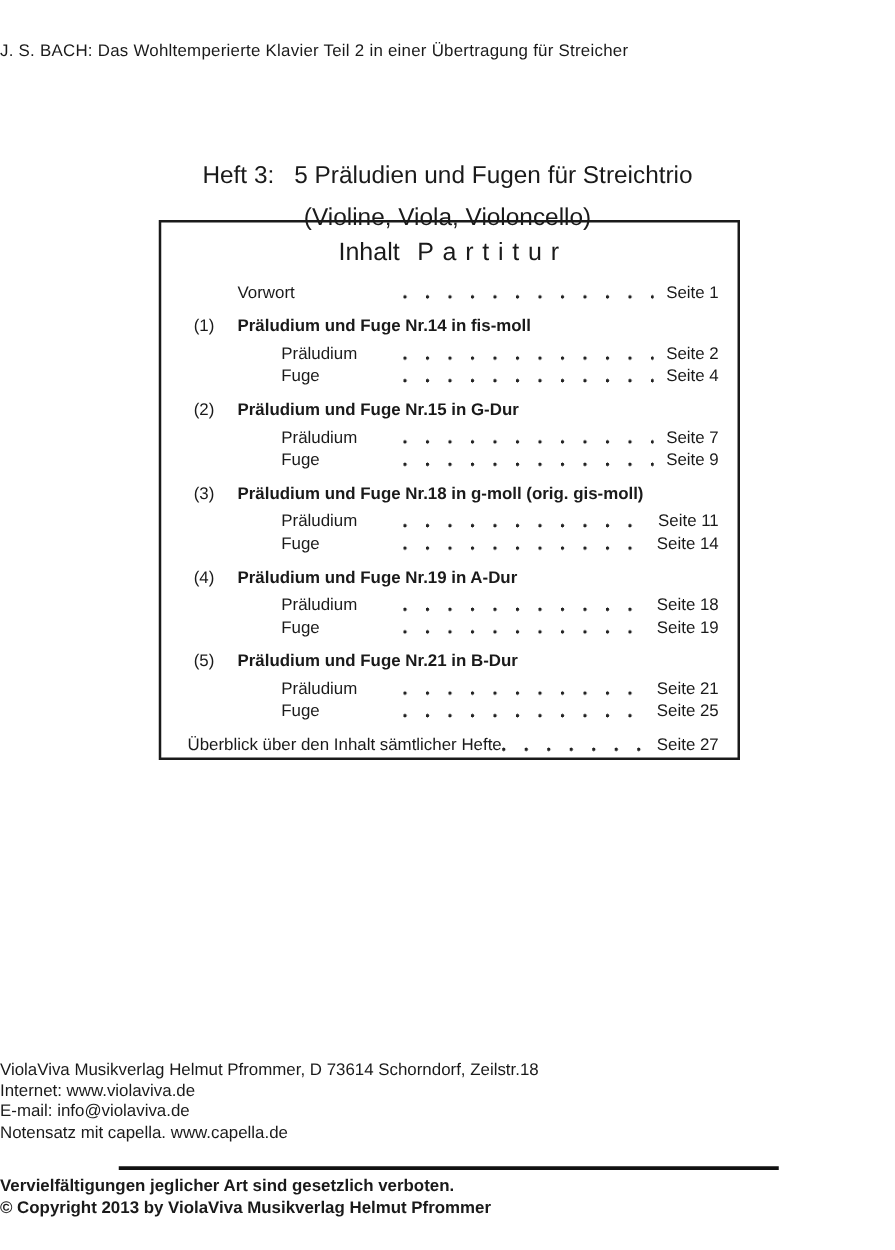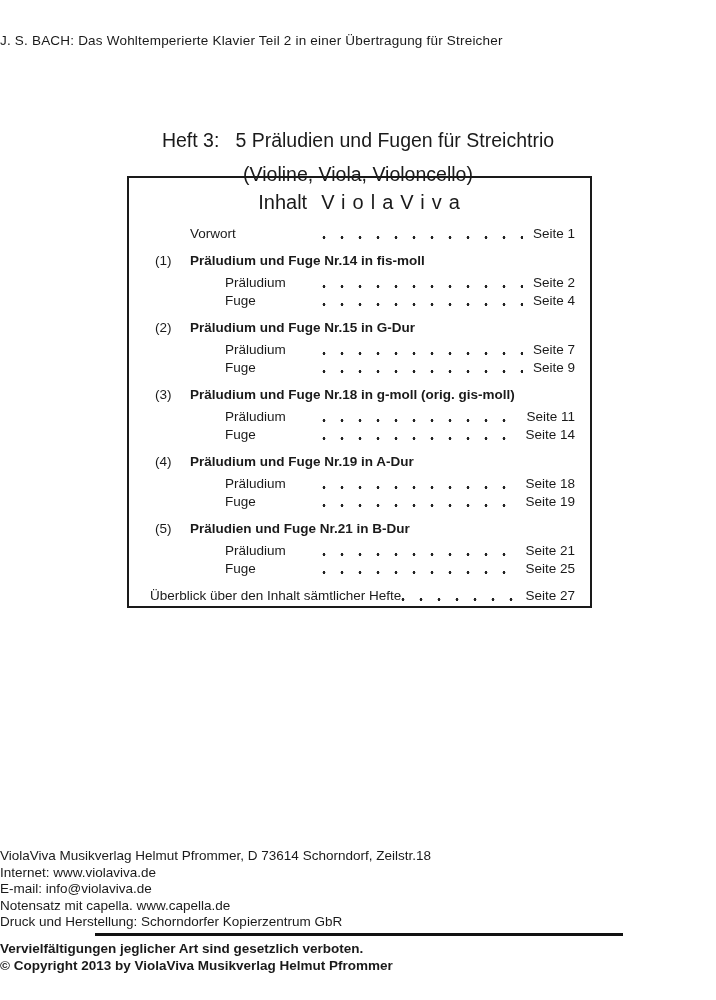--- a/index.html
+++ b/index.html
@@ -144,21 +144,21 @@
 
   <div class="doc-header">J. S. BACH: Das Wohltemperierte Klavier Teil 2 in einer Übertragung für Streicher</div>
 
   <div class="title-block">
     <div><span>Heft 3:</span><span class="title-gap"></span><span>5 Präludien und Fugen für Streichtrio</span></div>
     <div>(Violine, Viola, Violoncello)</div>
   </div>
 
   <div class="toc-box">
     <div class="toc-heading">
-      <span>Inhalt</span><span class="spaced">ViolaViva</span>
+      <span>Inhalt</span><span class="spaced">Partitur</span>
     </div>
 
     <div class="toc-row row-vorwort">
       <span class="label">Vorwort</span>
       <span class="leader"></span>
       <span class="page-ref">Seite 1</span>
     </div>
 
     <div class="toc-section">
       <div class="section-title">
@@ -224,21 +224,21 @@
       <div class="toc-row row-entry">
         <span class="label">Fuge</span>
         <span class="leader"></span>
         <span class="page-ref">Seite 19</span>
       </div>
     </div>
 
     <div class="toc-section">
       <div class="section-title">
         <span class="num">(5)</span>
-        <span>Präludien und Fuge Nr.21 in B-Dur</span>
+        <span>Präludium und Fuge Nr.21 in B-Dur</span>
       </div>
       <div class="toc-row row-entry">
         <span class="label">Präludium</span>
         <span class="leader"></span>
         <span class="page-ref">Seite 21</span>
       </div>
       <div class="toc-row row-entry">
         <span class="label">Fuge</span>
         <span class="leader"></span>
         <span class="page-ref">Seite 25</span>
@@ -250,21 +250,20 @@
       <span class="leader"></span>
       <span class="page-ref">Seite 27</span>
     </div>
   </div>
 
   <div class="publisher-block">
     <div>ViolaViva Musikverlag Helmut Pfrommer, D 73614 Schorndorf, Zeilstr.18</div>
     <div>Internet: www.violaviva.de</div>
     <div>E-mail: info@violaviva.de</div>
     <div>Notensatz mit capella. www.capella.de</div>
-    <div>Druck und Herstellung: Schorndorfer Kopierzentrum GbR</div>
   </div>
 
   <div class="separator-rule"></div>
 
   <div class="legal-block">
     <div>Vervielfältigungen jeglicher Art sind gesetzlich verboten.</div>
     <div>© Copyright 2013 by ViolaViva Musikverlag Helmut Pfrommer</div>
   </div>
 
 </div>

